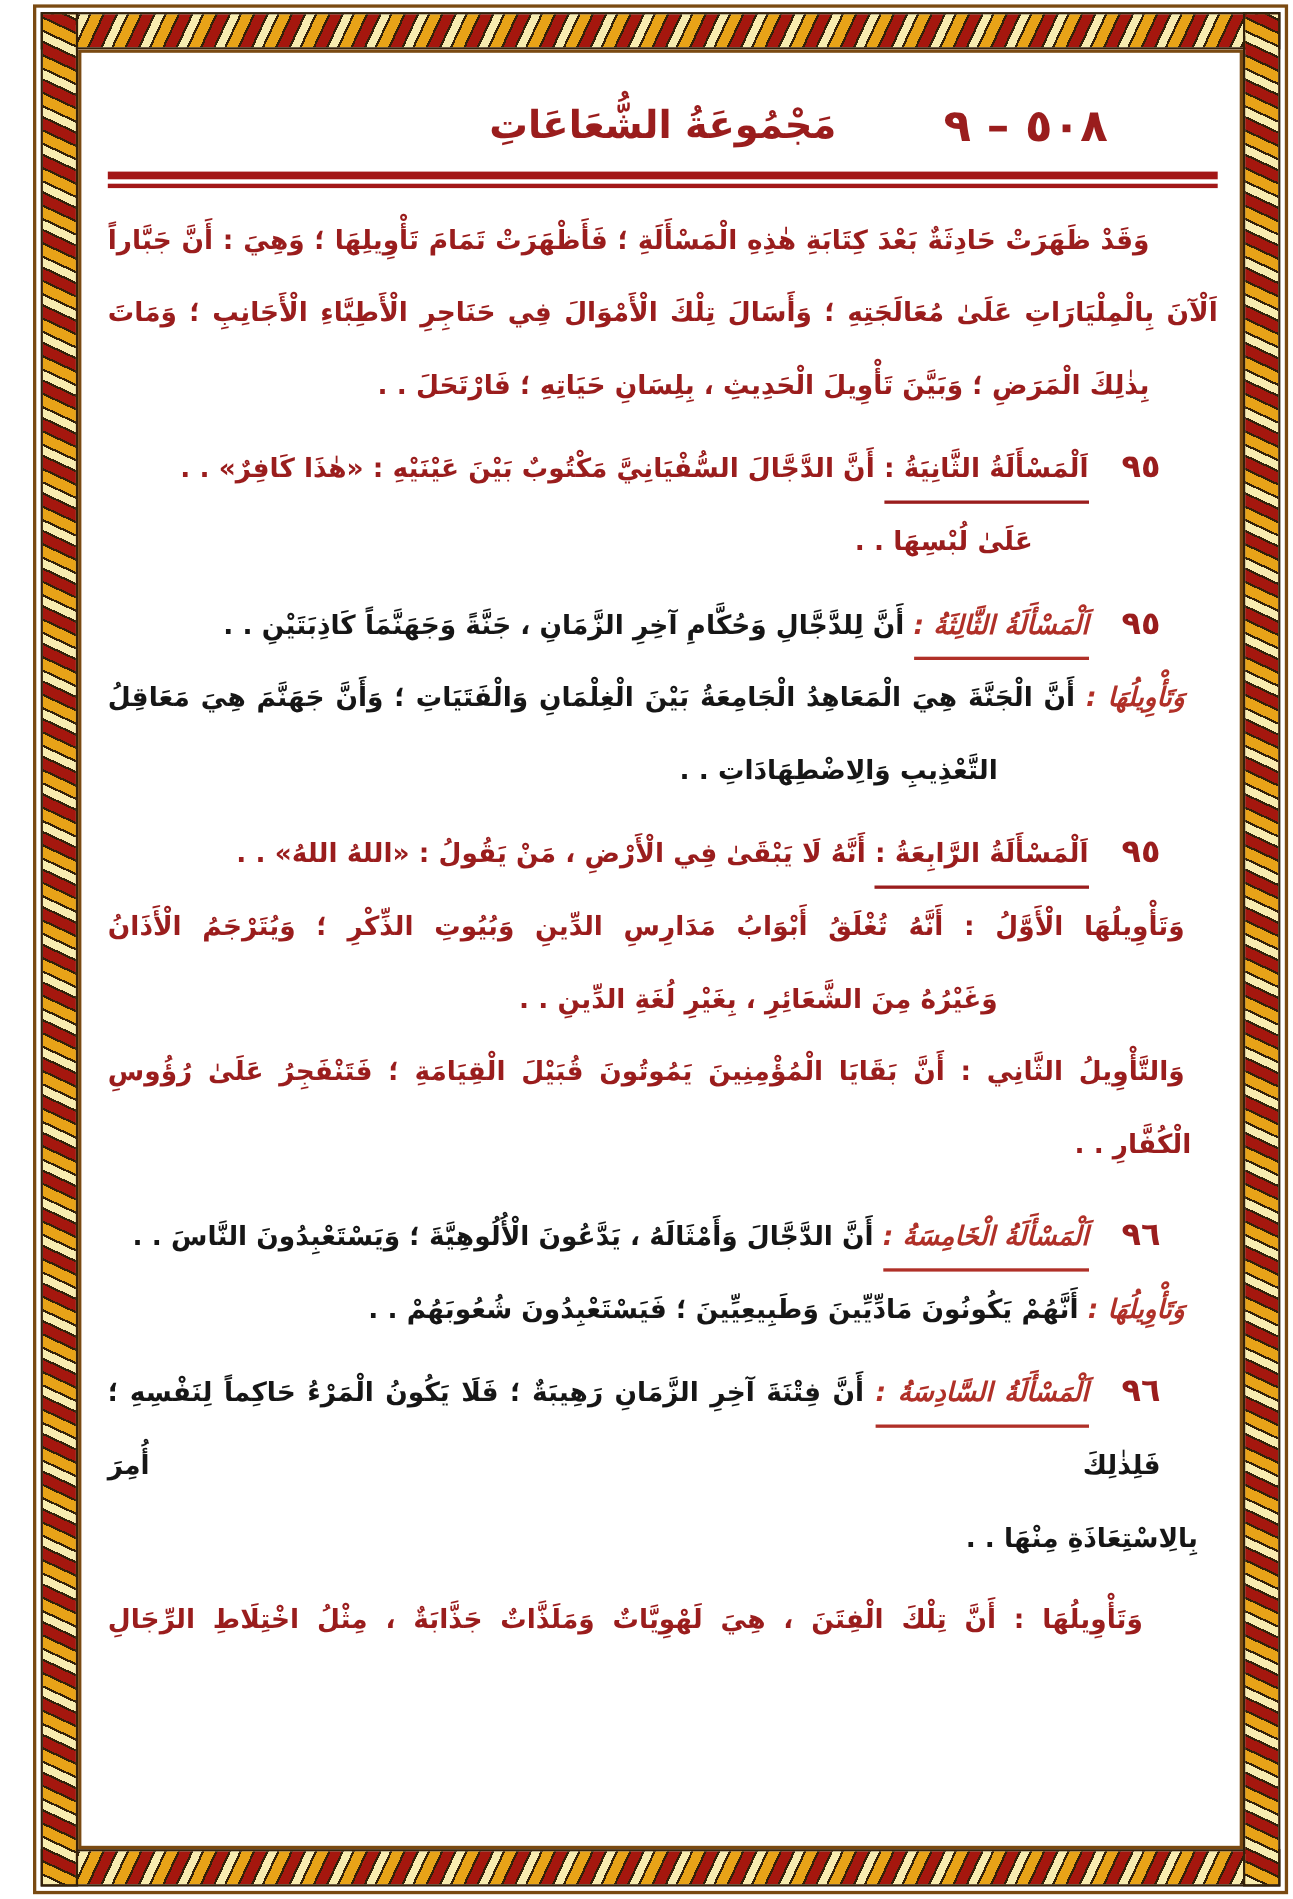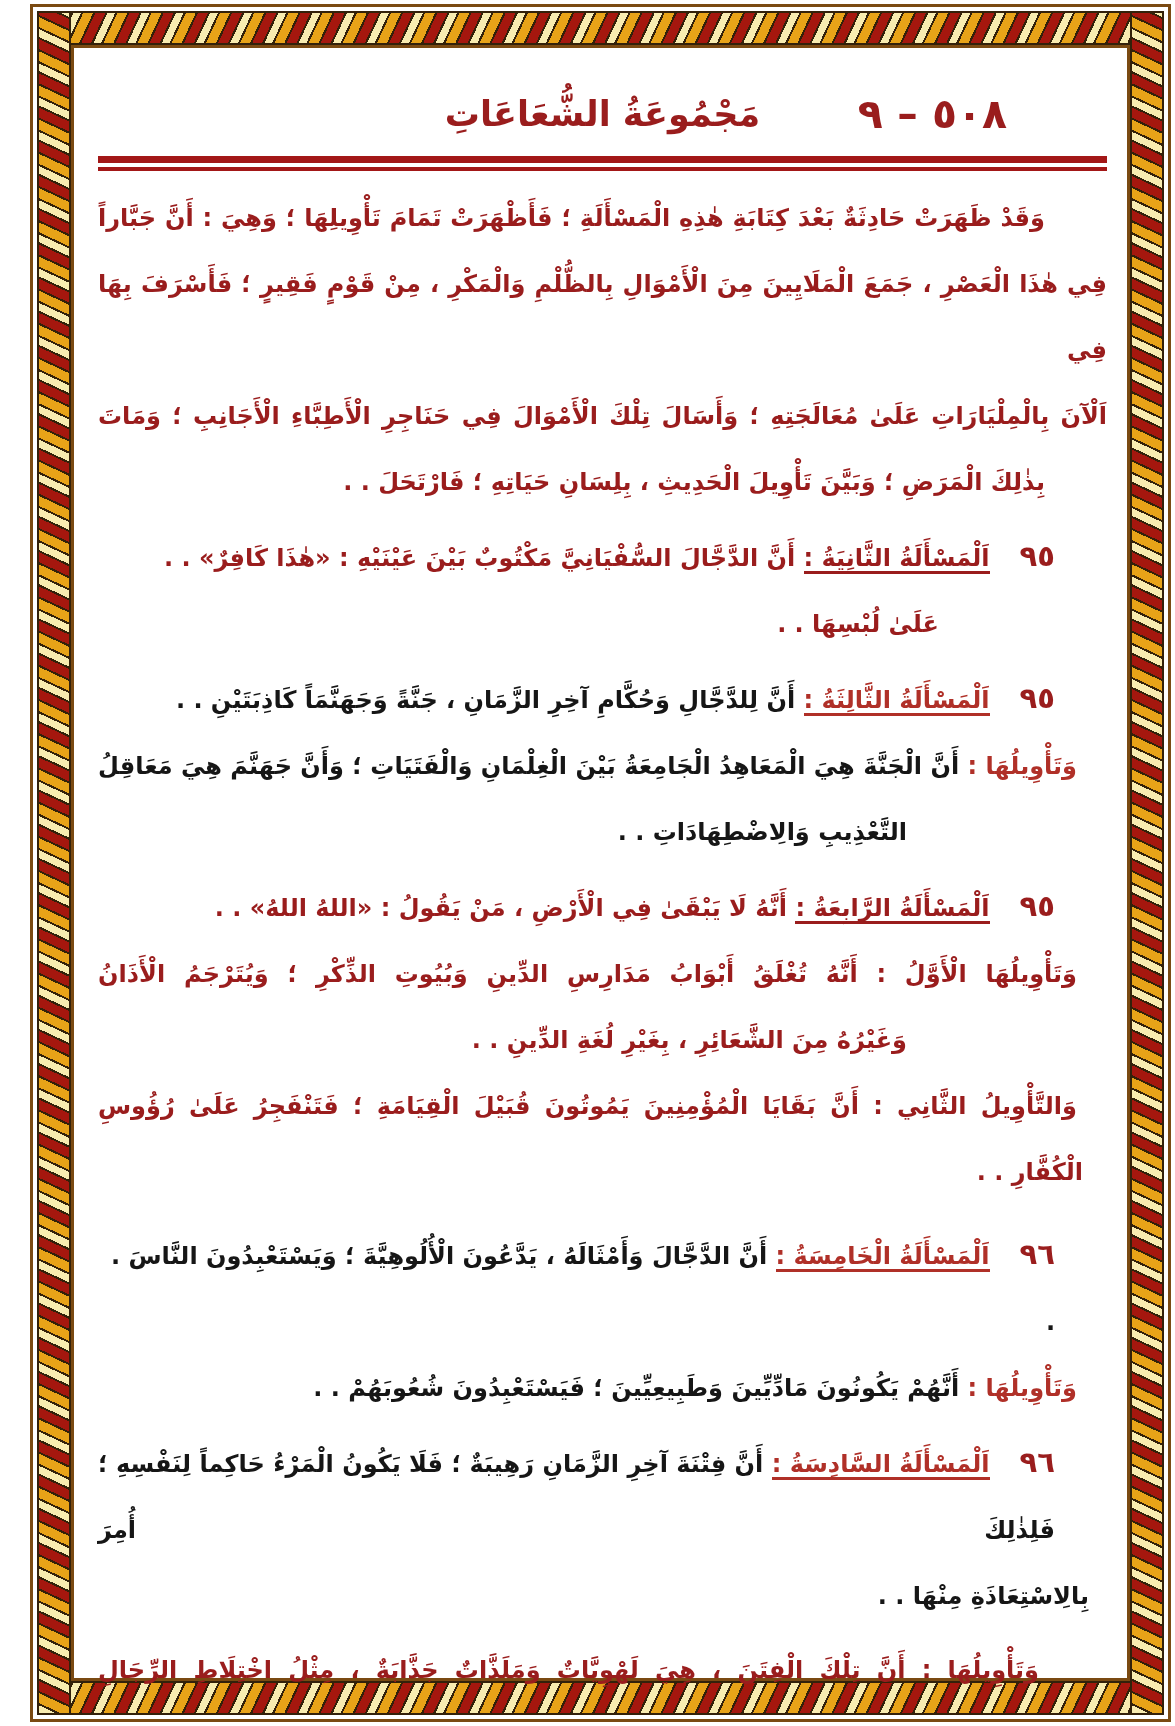--- a/index.html
+++ b/index.html
@@ -81,33 +81,33 @@
   .lines{margin-top:14px;font-weight:bold;font-size:24px;}
   .line{
     line-height:66px;
     color:var(--maroon);
     white-space:normal;
   }
   .line.j{text-align:justify;text-align-last:justify;}
   .line.mt{margin-top:8px;}
   .line.mt2{margin-top:16px;}
   .maroon{color:var(--maroon);}
-  .red{color:var(--red);}
+  .red{color:var(--red);font-style:italic;}
   .black{color:var(--black);}
   .num{
     font-size:29px;
     margin-left:30px;
     color:var(--maroon);
   }
   .u{
     background-image:linear-gradient(currentColor,currentColor);
     background-repeat:no-repeat;
     background-size:100% 3px;
     background-position:0% 100%;
-    padding-bottom:2px;
+    padding-bottom:18px;
   }
 </style>
 </head>
 <body>
 
 <div class="page">
 
   <div class="frame-outer"></div>
   <div class="band h top"></div>
   <div class="band h bottom"></div>
@@ -120,21 +120,20 @@
     <div class="header-row">
       <div class="title">مَجْمُوعَةُ الشُّعَاعَاتِ</div>
       <div class="pagenum">٥٠٨ – ٩</div>
     </div>
 
     <div class="rule"></div>
 
     <div class="lines">
 
       <div class="line j maroon" style="padding-right:62px"><span>وَقَدْ ظَهَرَتْ حَادِثَةٌ بَعْدَ كِتَابَةِ هٰذِهِ الْمَسْأَلَةِ ؛ فَأَظْهَرَتْ تَمَامَ تَأْوِيلِهَا ؛ وَهِيَ : أَنَّ جَبَّاراً</span></div>
-      <div class="line j maroon"><span>فِي هٰذَا الْعَصْرِ ، جَمَعَ الْمَلَايِينَ مِنَ الْأَمْوَالِ بِالظُّلْمِ وَالْمَكْرِ ، مِنْ قَوْمٍ فَقِيرٍ ؛ فَأَسْرَفَ بِهَا فِي</span></div>
       <div class="line j maroon"><span>اَلْآنَ بِالْمِلْيَارَاتِ عَلَىٰ مُعَالَجَتِهِ ؛ وَأَسَالَ تِلْكَ الْأَمْوَالَ فِي حَنَاجِرِ الْأَطِبَّاءِ الْأَجَانِبِ ؛ وَمَاتَ</span></div>
       <div class="line maroon" style="padding-right:62px"><span>بِذٰلِكَ الْمَرَضِ ؛ وَبَيَّنَ تَأْوِيلَ الْحَدِيثِ ، بِلِسَانِ حَيَاتِهِ ؛ فَارْتَحَلَ . .</span></div>
 
       <div class="line mt maroon" style="padding-right:52px">
         <span class="num">٩٥</span><span class="u maroon">اَلْمَسْأَلَةُ الثَّانِيَةُ :</span> <span class="maroon">أَنَّ الدَّجَّالَ السُّفْيَانِيَّ مَكْتُوبٌ بَيْنَ عَيْنَيْهِ : «هٰذَا كَافِرٌ» . .</span>
       </div>
       <div class="line maroon" style="padding-right:168px"><span>عَلَىٰ لُبْسِهَا . .</span></div>
 
       <div class="line mt" style="padding-right:52px">
         <span class="num">٩٥</span><span class="u red">اَلْمَسْأَلَةُ الثَّالِثَةُ :</span> <span class="black">أَنَّ لِلدَّجَّالِ وَحُكَّامِ آخِرِ الزَّمَانِ ، جَنَّةً وَجَهَنَّمَاً كَاذِبَتَيْنِ . .</span>

